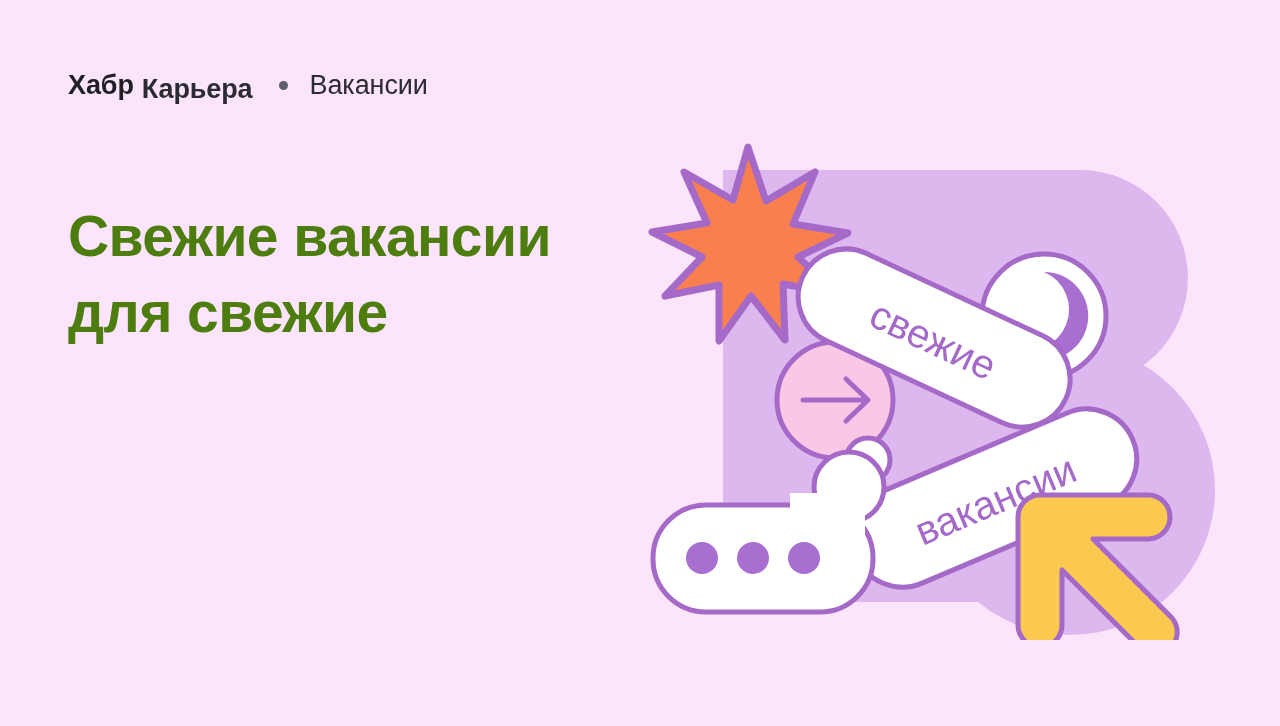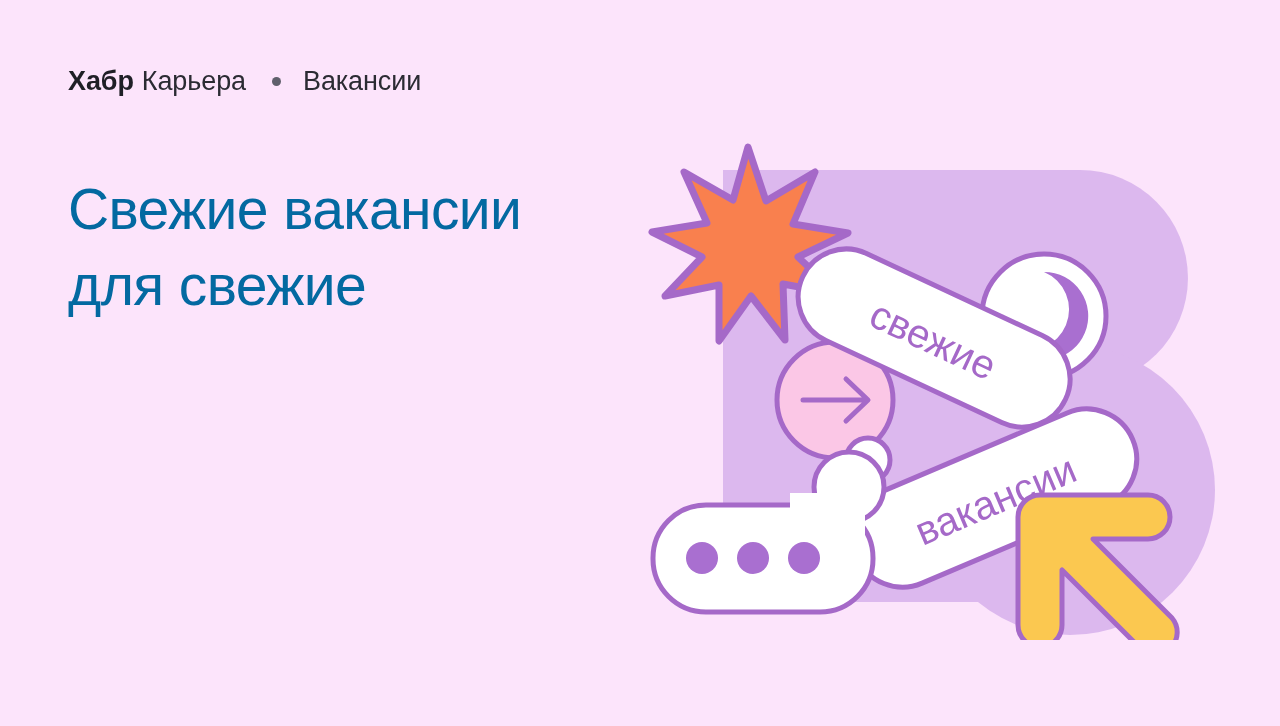--- a/index.html
+++ b/index.html
@@ -39,44 +39,45 @@
     white-space: nowrap;
     display: flex;
     align-items: center;
     gap: 0;
   }
   .breadcrumb .brand {
     font-weight: 700;
     color: #1f1f26;
   }
   .breadcrumb .section {
-    font-weight: 400;
+    font-weight: 700;
     color: #2b2b33;
     margin-left: 8px;
+    margin-top: 8px;
   }
   .breadcrumb .sep-dot {
     width: 9px;
     height: 9px;
     border-radius: 50%;
     background: #5f5f6b;
     display: inline-block;
     margin: 0 22px 0 26px;
     flex: none;
   }
   .breadcrumb .leaf {
     font-weight: 400;
     color: #2b2b33;
   }
 
   .headline {
-    margin-top: 73px;
+    margin-top: 92px;
     font-size: 57px;
     line-height: 76px;
-    font-weight: 400;
-    color: #0369a1;
+    font-weight: 700;
+    color: #4d7c0f;
     letter-spacing: -0.6px;
   }
   .headline .ln { display: block; }
 
   
   .illo {
     position: absolute;
     left: 640px;
     top: 120px;
     width: 580px;

